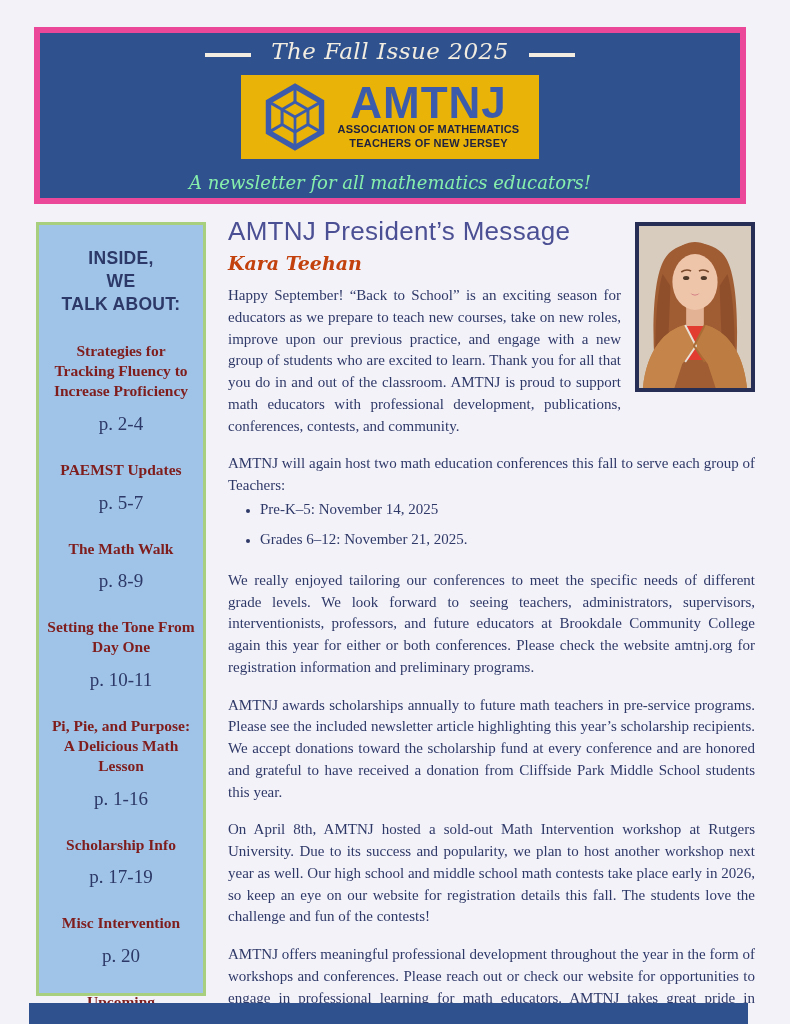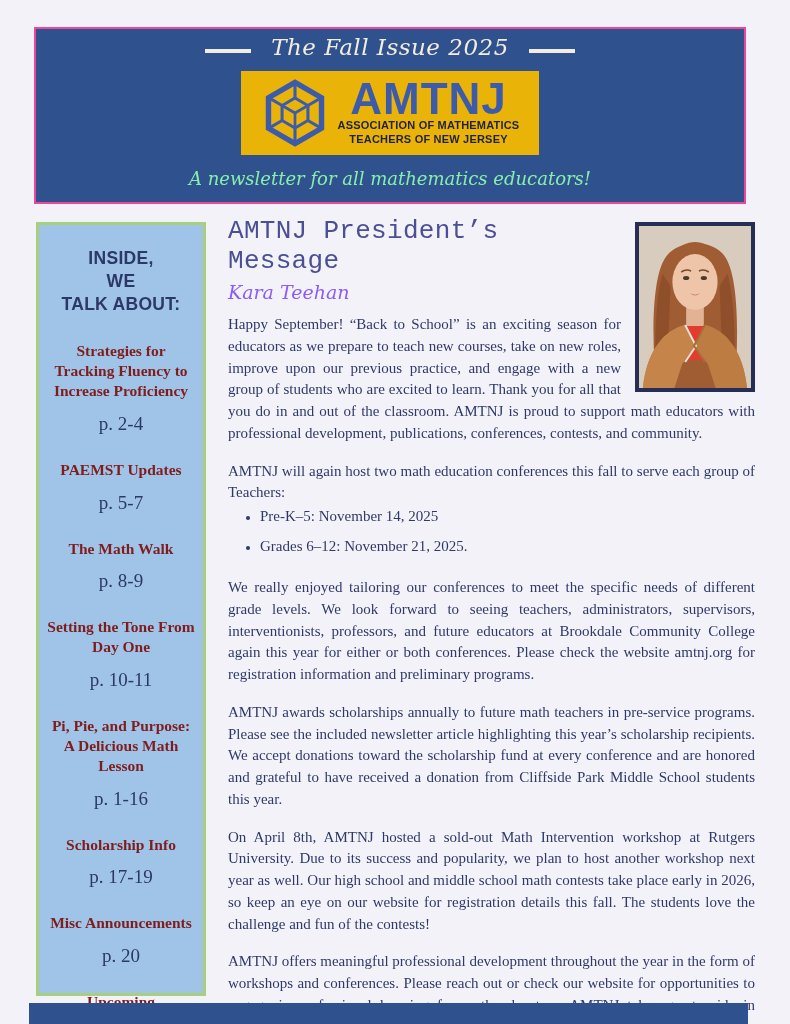--- a/index.html
+++ b/index.html
@@ -6,21 +6,21 @@
   html,body { margin:0; padding:0; }
   body {
     width:790px; height:1024px; position:relative; overflow:hidden;
     background:#F3F2F9;
     font-family:"Liberation Serif", serif;
   }
 
   
   .banner {
     position:absolute; left:34px; top:27px; width:712px; height:177px;
-    background:#2F518E; border:2px solid #ec4899;
+    background:#2F518E; border:6px solid #ec4899;
     display:flex; flex-direction:column; align-items:center;
   }
   .issue-row { margin-top:5px; display:flex; align-items:flex-end; gap:20px; }
   .issue-rule { width:46px; height:4px; background:#F2EDE0; margin-bottom:7px; }
   .issue-title {
     font-family:"DejaVu Serif", serif; font-style:italic;
     font-size:23px; color:#F2EDE0; letter-spacing:0.5px;
   }
   .logo-box {
     margin-top:11px; width:298px; height:84px; background:#eab308;
@@ -64,26 +64,26 @@
 
   
   .main { position:absolute; left:228px; top:216px; width:527px; }
   .photo-frame {
     float:right; width:120px; height:170px;
     border:4px solid #272E55; margin:6px 0 8px 14px;
     background:#D8CCBE; overflow:hidden;
   }
   .photo-frame svg { display:block; width:100%; height:100%; }
   .article-title {
-    font-family:Liberation Mono, monospace; font-weight:normal;
+    font-family:Liberation Sans, sans-serif; font-weight:normal;
     font-size:26px; color:#4B4F93; margin:0 0 5px; letter-spacing:0.3px;
   }
   .byline {
-    font-family:"DejaVu Serif", serif; font-weight:normal; font-style:italic;
-    font-size:19px; color:#8b5cf6; margin:0 0 11px;
+    font-family:"DejaVu Serif", serif; font-weight:bold; font-style:italic;
+    font-size:19px; color:#c2410c; margin:0 0 11px;
   }
   .body-p {
     font-family:"Liberation Serif", serif; font-size:15px; line-height:1.45;
     color:#2F3968; text-align:justify; margin:0 0 16px;
   }
   ul.bullets {
     margin:-6px 0 20px; padding-left:32px;
     font-family:"Liberation Serif", serif; font-size:15px; line-height:1.4;
     color:#2F3968;
   }
@@ -157,21 +157,21 @@
   </div>
   <div class="toc-item">
     <div class="toc-item-title">Pi, Pie, and Purpose: A Delicious Math Lesson</div>
     <div class="toc-item-pages">p. 1-16</div>
   </div>
   <div class="toc-item">
     <div class="toc-item-title">Scholarship Info</div>
     <div class="toc-item-pages">p. 17-19</div>
   </div>
   <div class="toc-item">
-    <div class="toc-item-title">Misc Announcements</div>
+    <div class="toc-item-title">Misc Intervention</div>
     <div class="toc-item-pages">p. 20</div>
   </div>
   <div class="toc-item">
     <div class="toc-item-title">Upcoming Conferences</div>
     <div class="toc-item-pages">p. 21</div>
   </div>
 </div>
 
 <div class="main">
 

